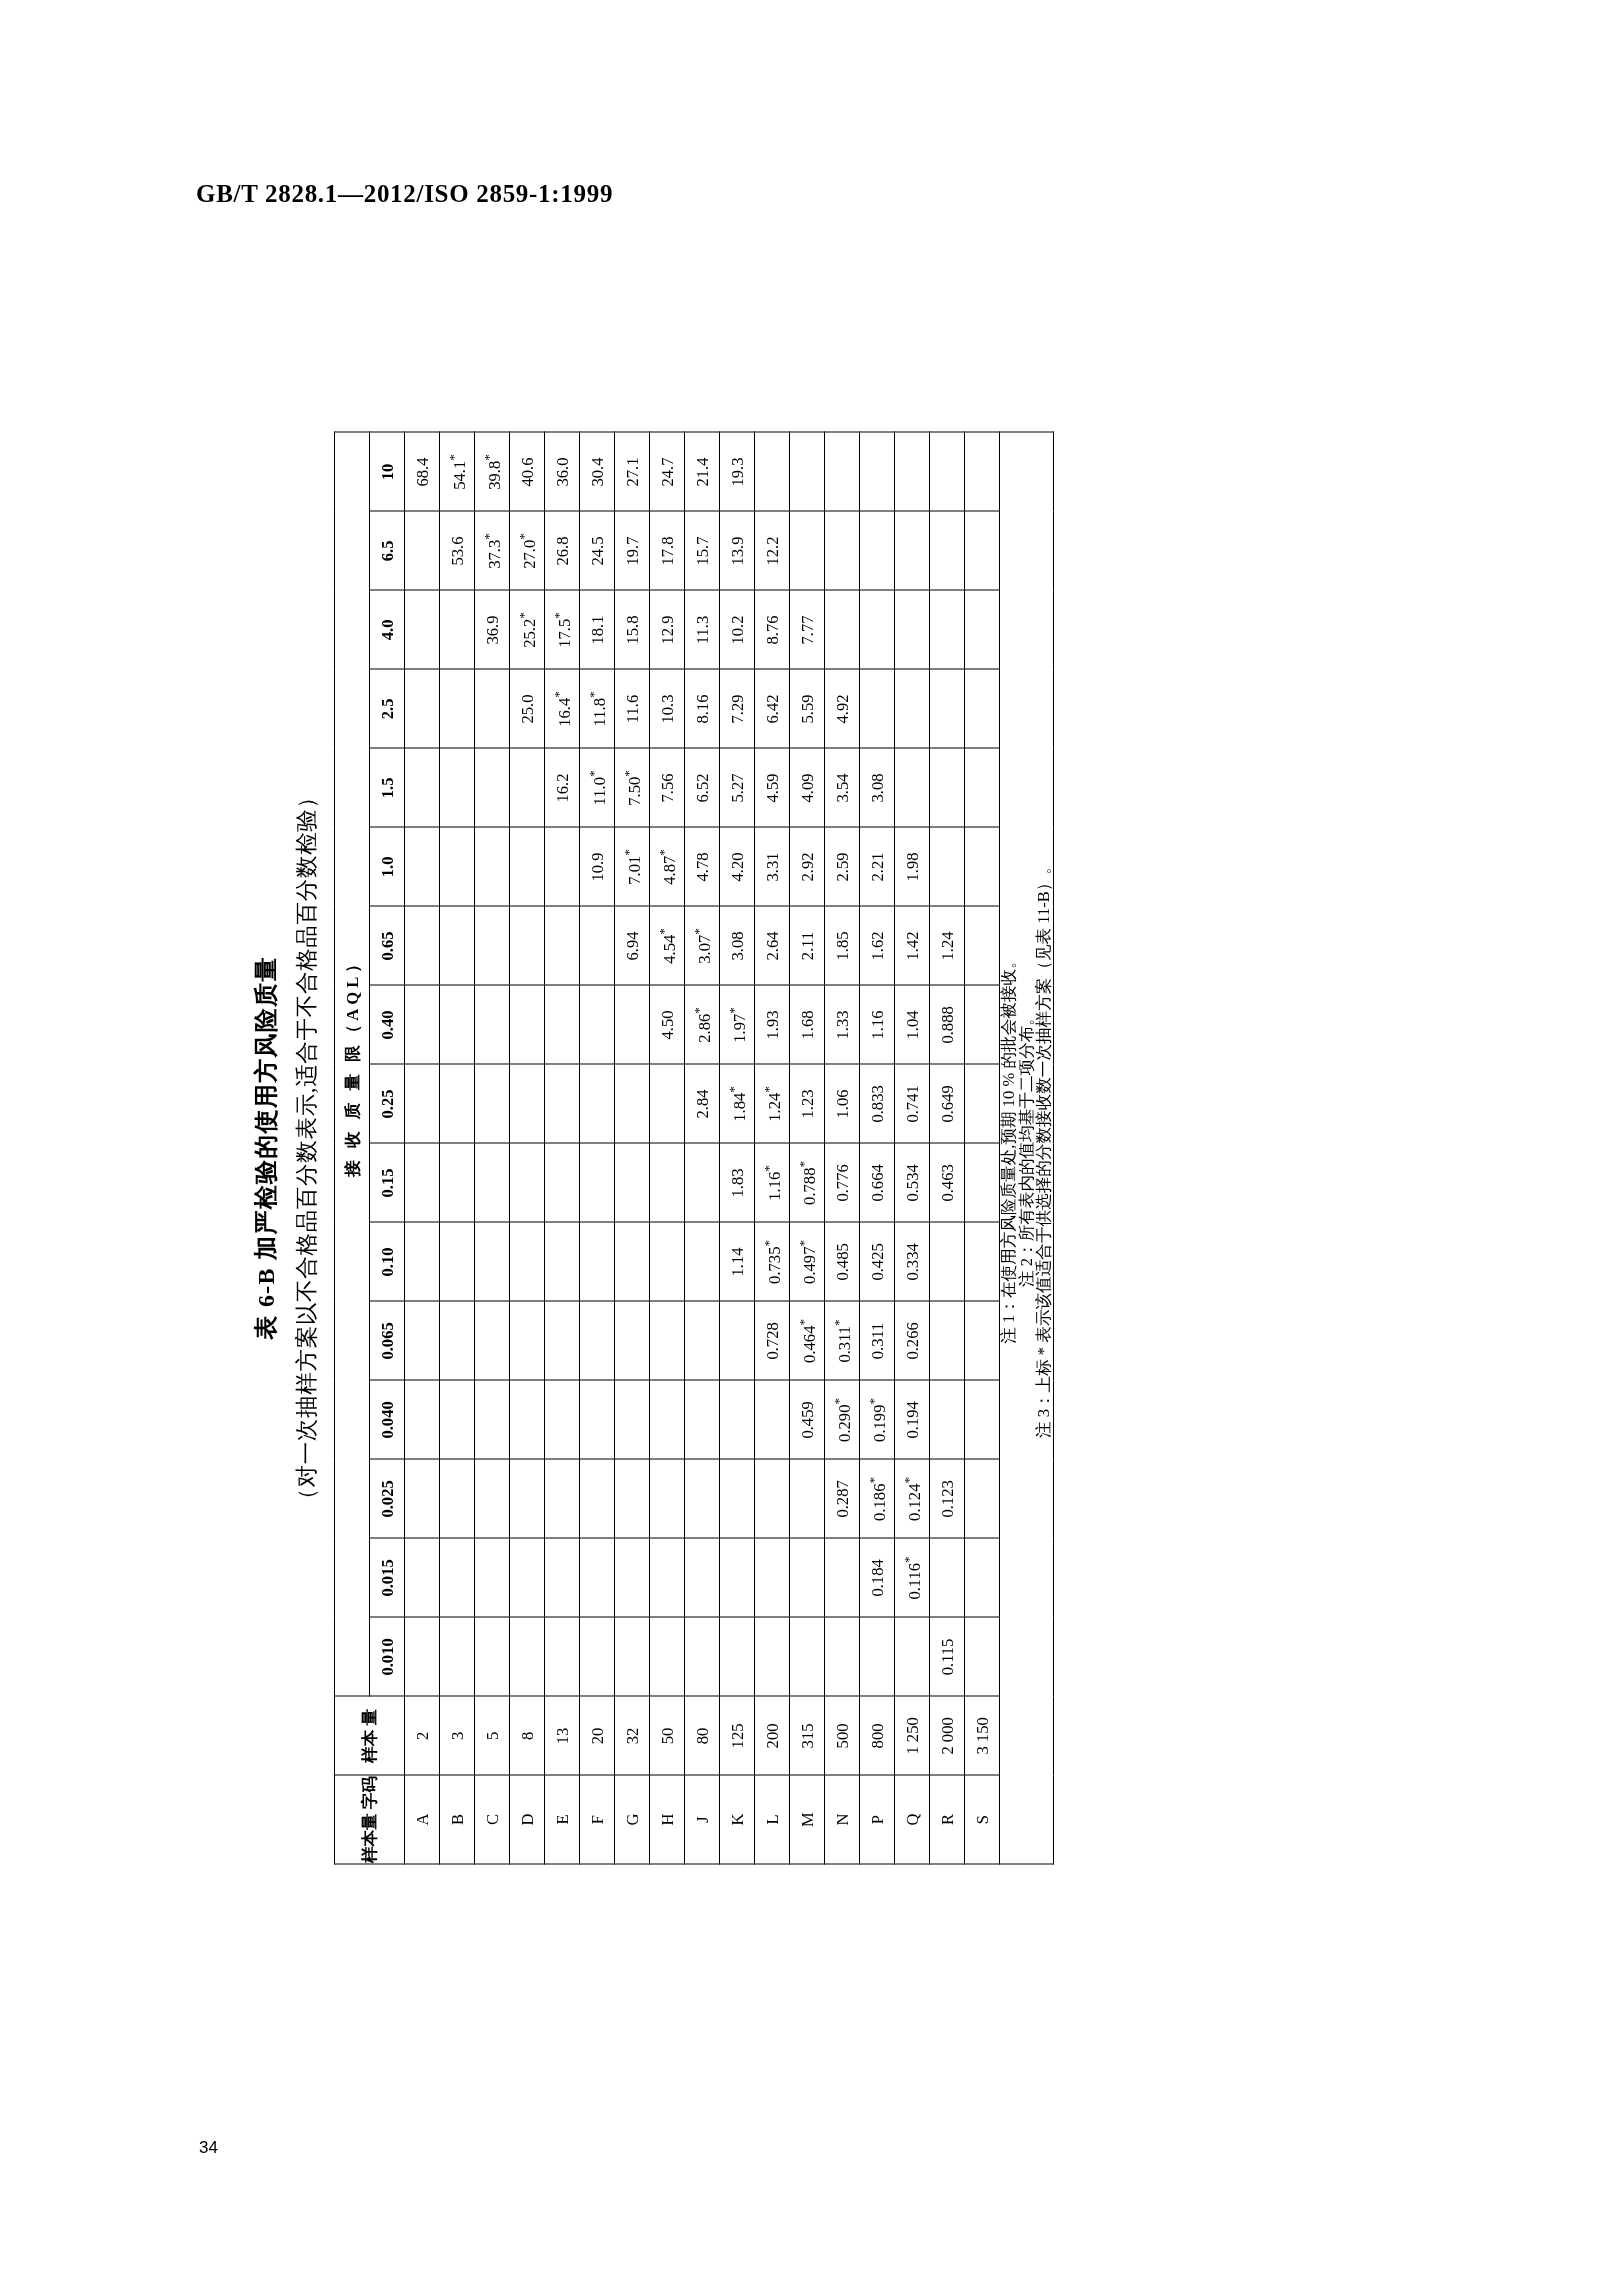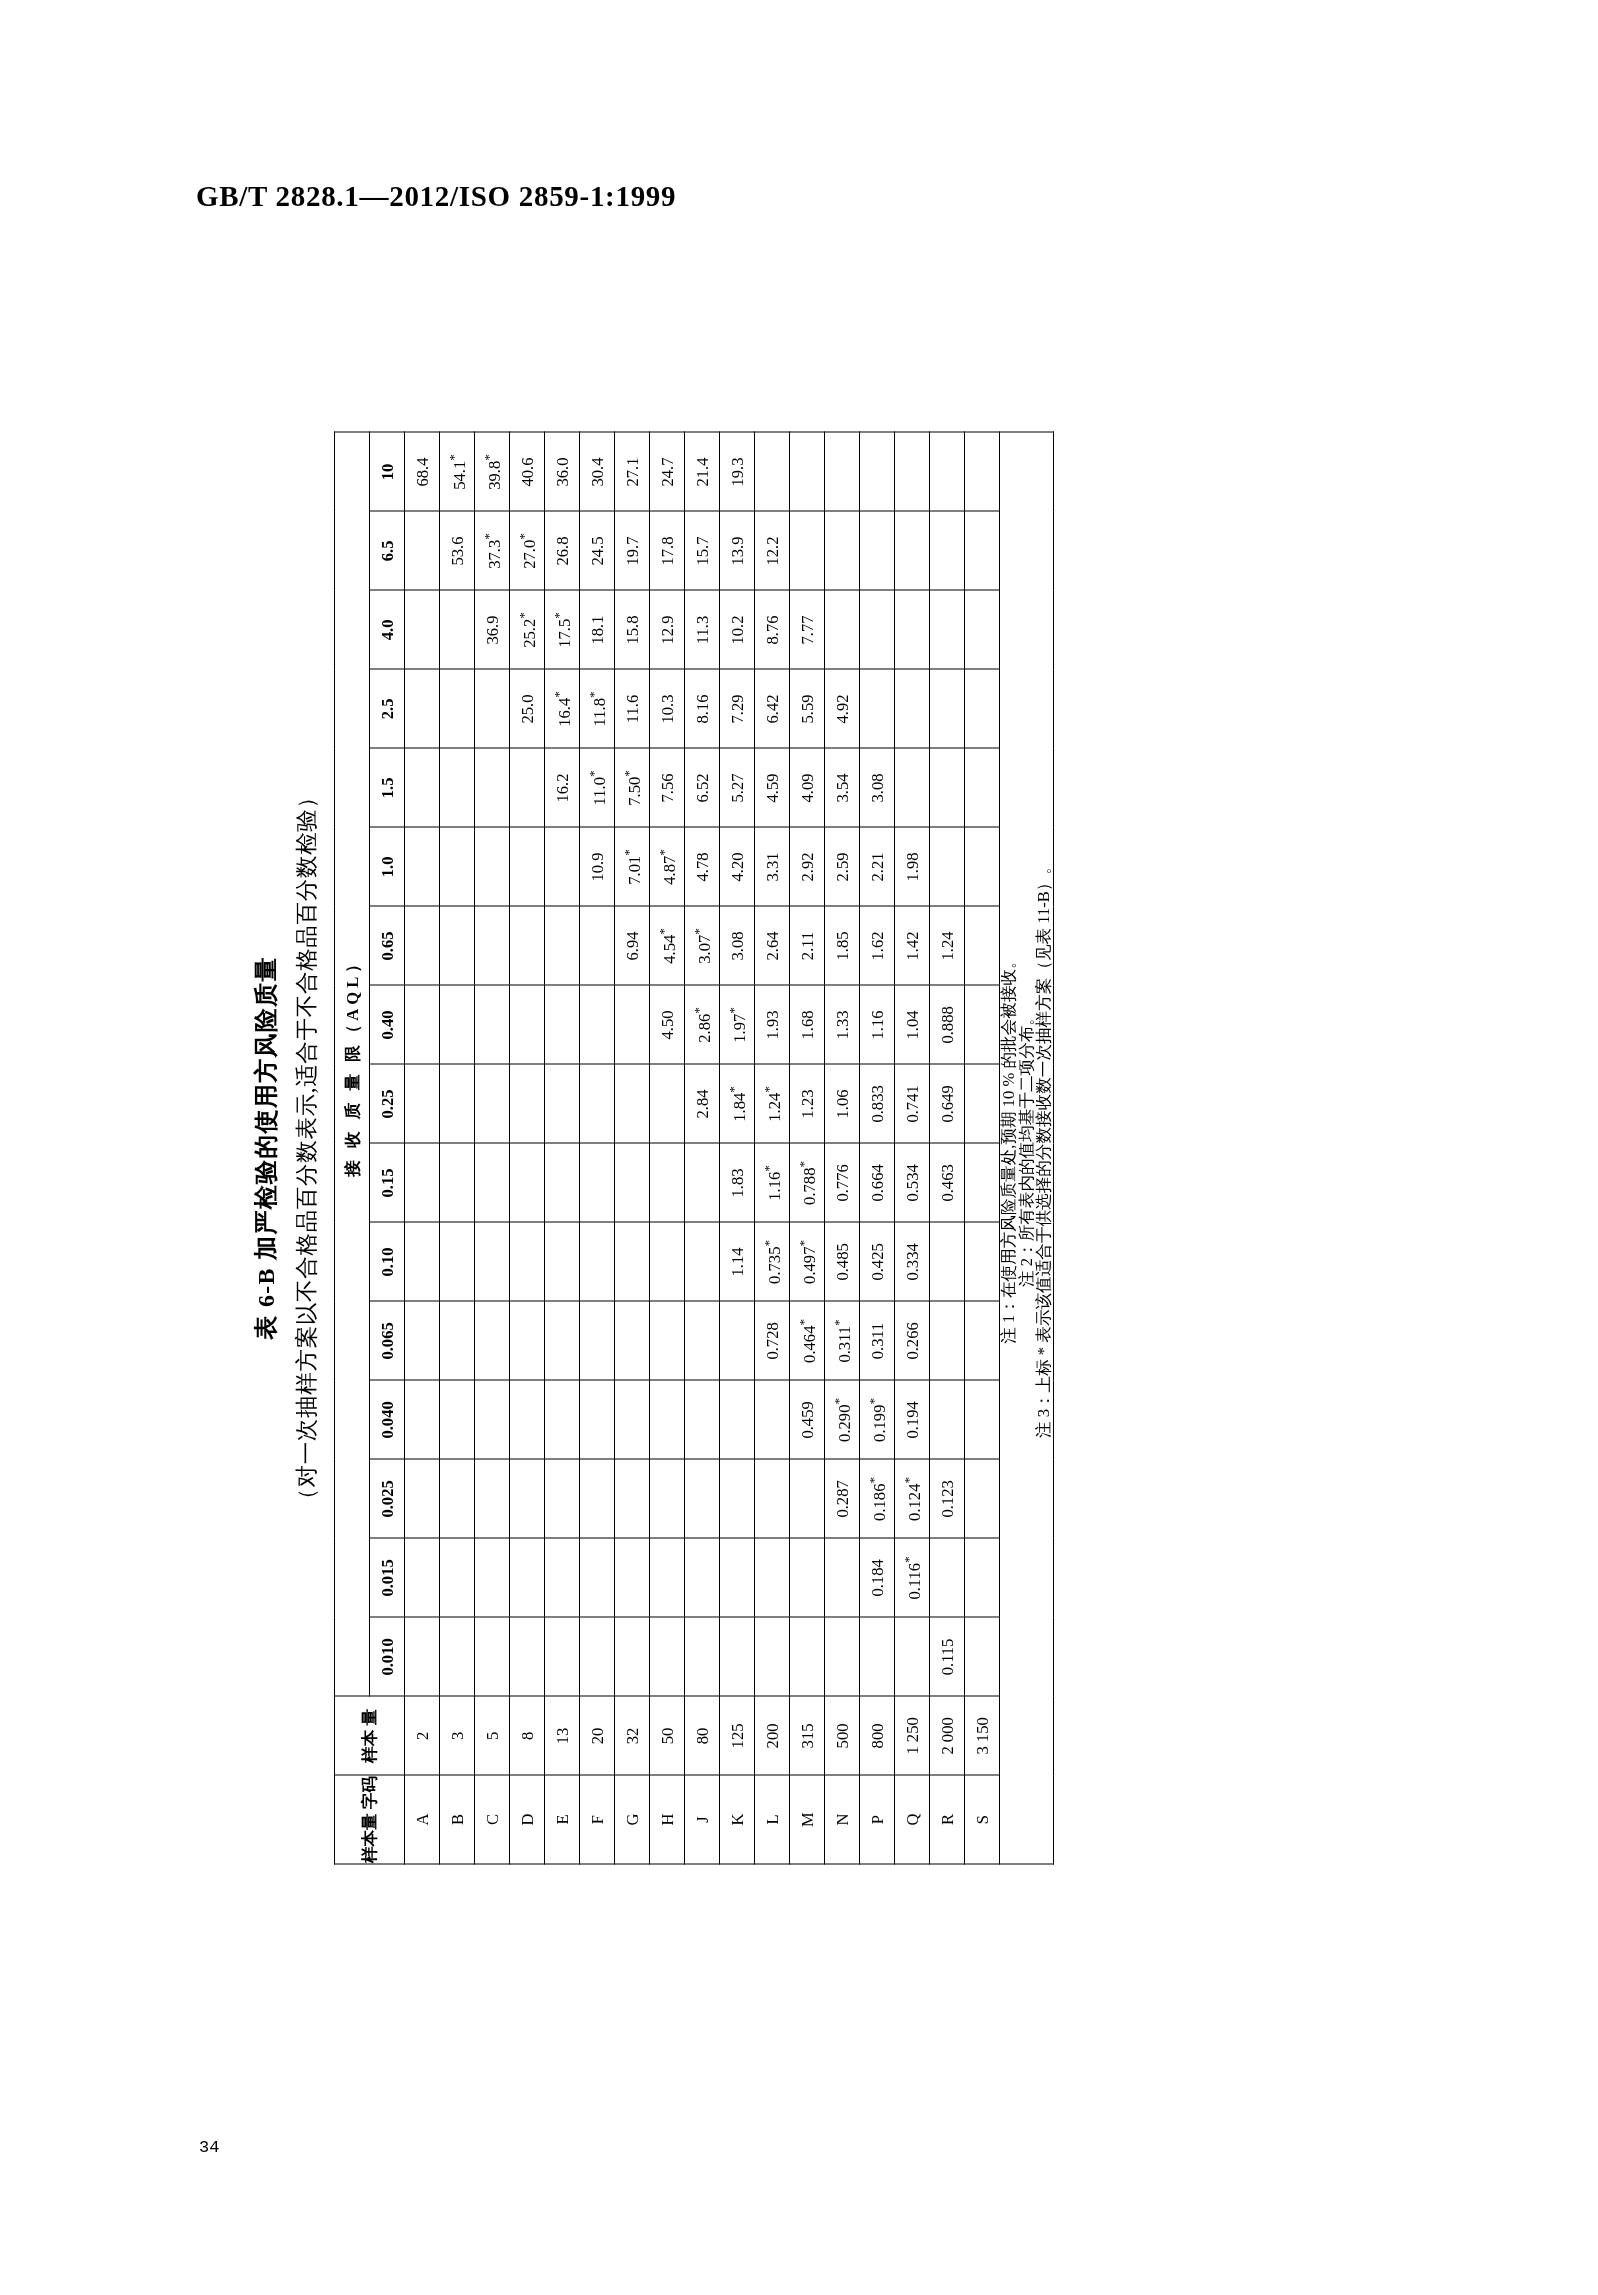--- a/index.html
+++ b/index.html
@@ -16,32 +16,32 @@
     overflow: hidden;
   }
 
   
   #header-std {
     position: absolute;
     left: 196px;
     top: 180px;
     font-family: "Liberation Serif", serif;
     font-weight: bold;
-    font-size: 29px;
+    font-size: 25px;
     letter-spacing: 0.7px;
     white-space: nowrap;
   }
 
   
   #page-number {
     position: absolute;
     left: 199px;
     top: 2138px;
     font-size: 17px;
-    font-family: Liberation Mono, monospace;
+    font-family: Liberation Sans, sans-serif;
   }
 
   
   #rot-wrap {
     position: absolute;
     left: 0;
     top: 0;
     width: 1599px;
     height: 2295px;
   }

